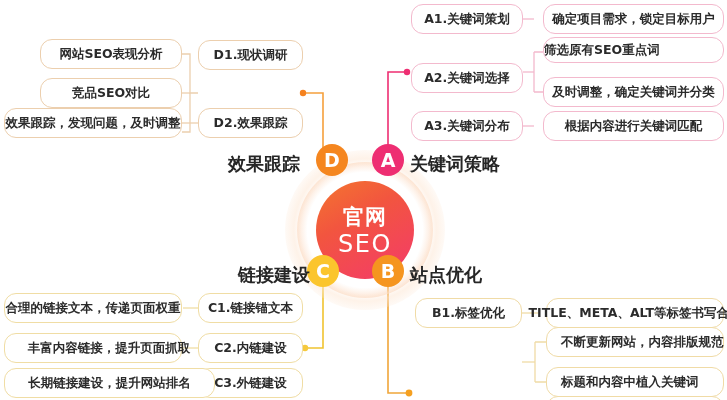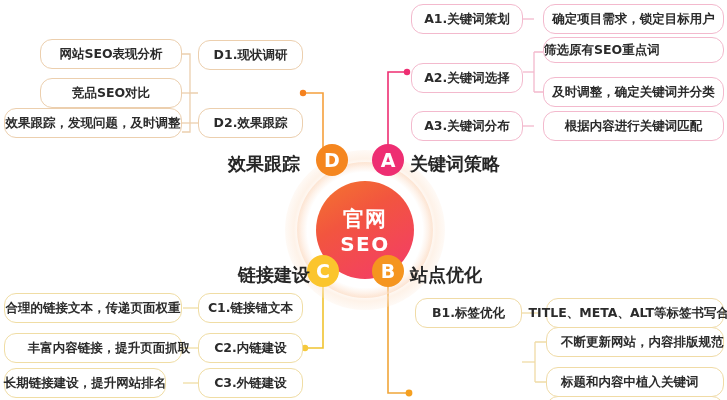--- a/index.html
+++ b/index.html
@@ -25,21 +25,21 @@
 
   
   #links{position:absolute;left:0;top:0;width:727px;height:400px;}
 
   
   .halo{position:absolute;border-radius:50%;}
   .core{position:absolute;border-radius:50%;
         display:flex;flex-direction:column;align-items:center;
         justify-content:center;color:#fff;}
   .core .cn{font-size:21px;font-weight:bold;letter-spacing:1px;}
-  .core .ce{font-size:20px;font-weight:bold;letter-spacing:1.5px;margin-top:-1px;}
+  .core .ce{font-size:24px;font-weight:normal;letter-spacing:1.5px;margin-top:-1px;}
 
   .node{position:absolute;border-radius:50%;display:flex;
         align-items:center;justify-content:center;
         color:#fff;font-size:19px;font-weight:bold;
         font-family:"DejaVu Sans","Liberation Sans",sans-serif;}
 
   .blabel{position:absolute;font-size:18px;font-weight:bold;
           white-space:nowrap;}
 </style>
 </head>
@@ -155,21 +155,21 @@
   </div>
   <div class="box yw f12" style="left:198px;top:368px;width:105px;height:30px;">
     <span>C3.外链建设</span>
   </div>
   <div class="box yw f12" style="left:4px;top:293px;width:178px;height:30px;">
     <span>合理的链接文本，传递页面权重</span>
   </div>
   <div class="box yw f12" style="left:4px;top:333px;width:178px;height:30px;padding-left:32px;">
     <span>丰富内容链接，提升页面抓取</span>
   </div>
-  <div class="box yw f12" style="left:4px;top:368px;width:162px;height:30px;">
+  <div class="box yw f12" style="left:4px;top:368px;width:211px;height:30px;">
     <span>长期链接建设，提升网站排名</span>
   </div>
 
   <div class="box am f12" style="left:415px;top:298px;width:107px;height:30px;">
     <span>B1.标签优化</span>
   </div>
   <div class="box am f12" style="left:546px;top:298px;width:178px;height:30px;">
     <span>TITLE、META、ALT等标签书写合理</span>
   </div>
   <div class="box am f12" style="left:546px;top:327px;width:178px;height:30px;justify-content:flex-start;padding-left:14px;">

